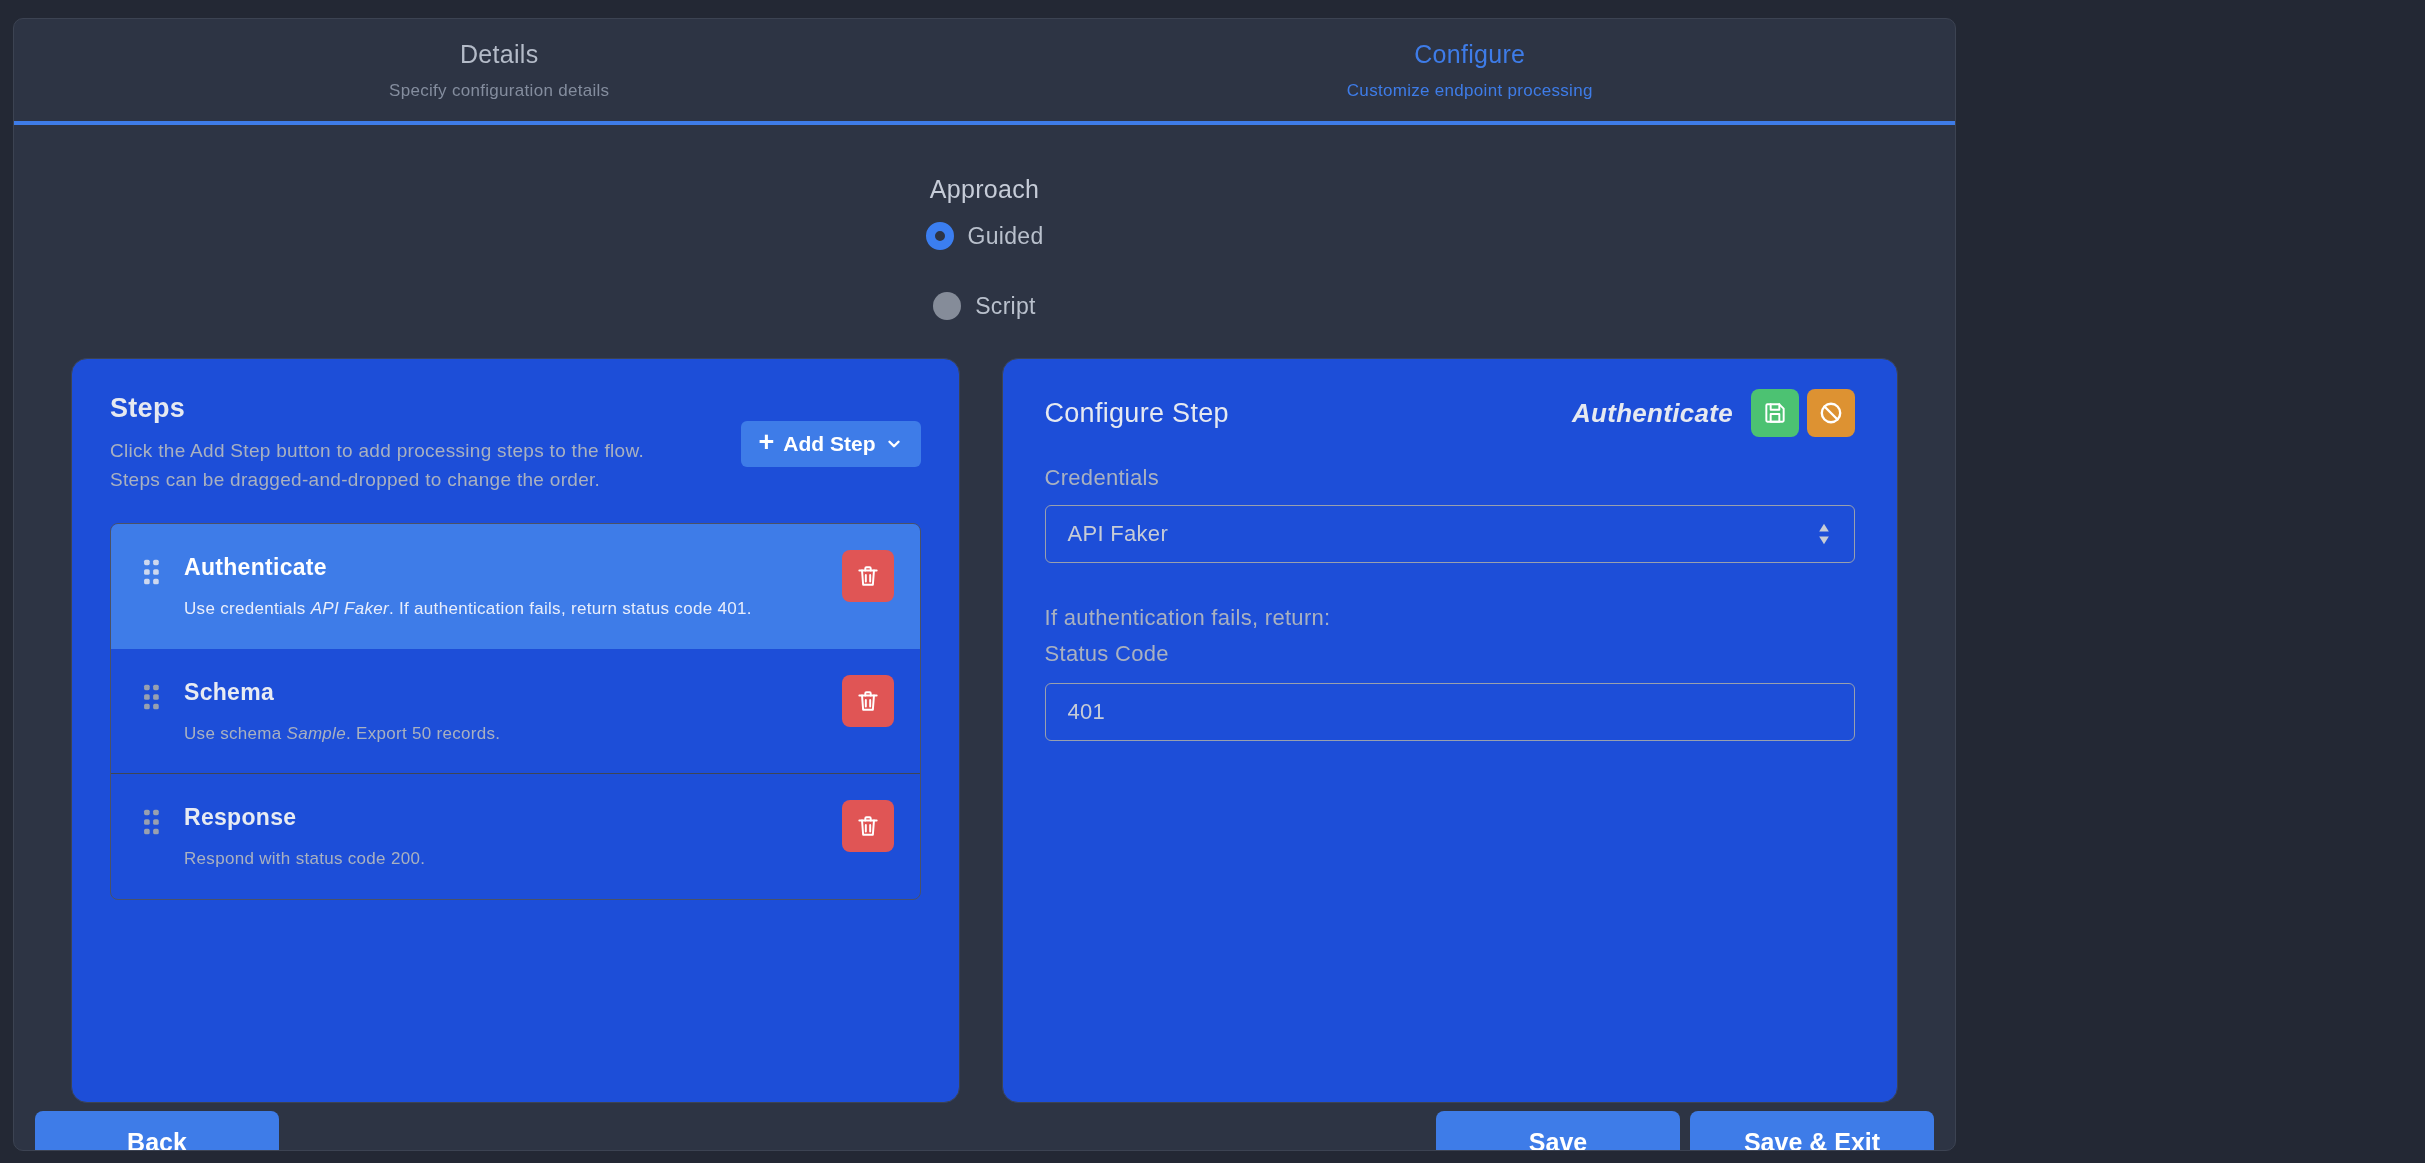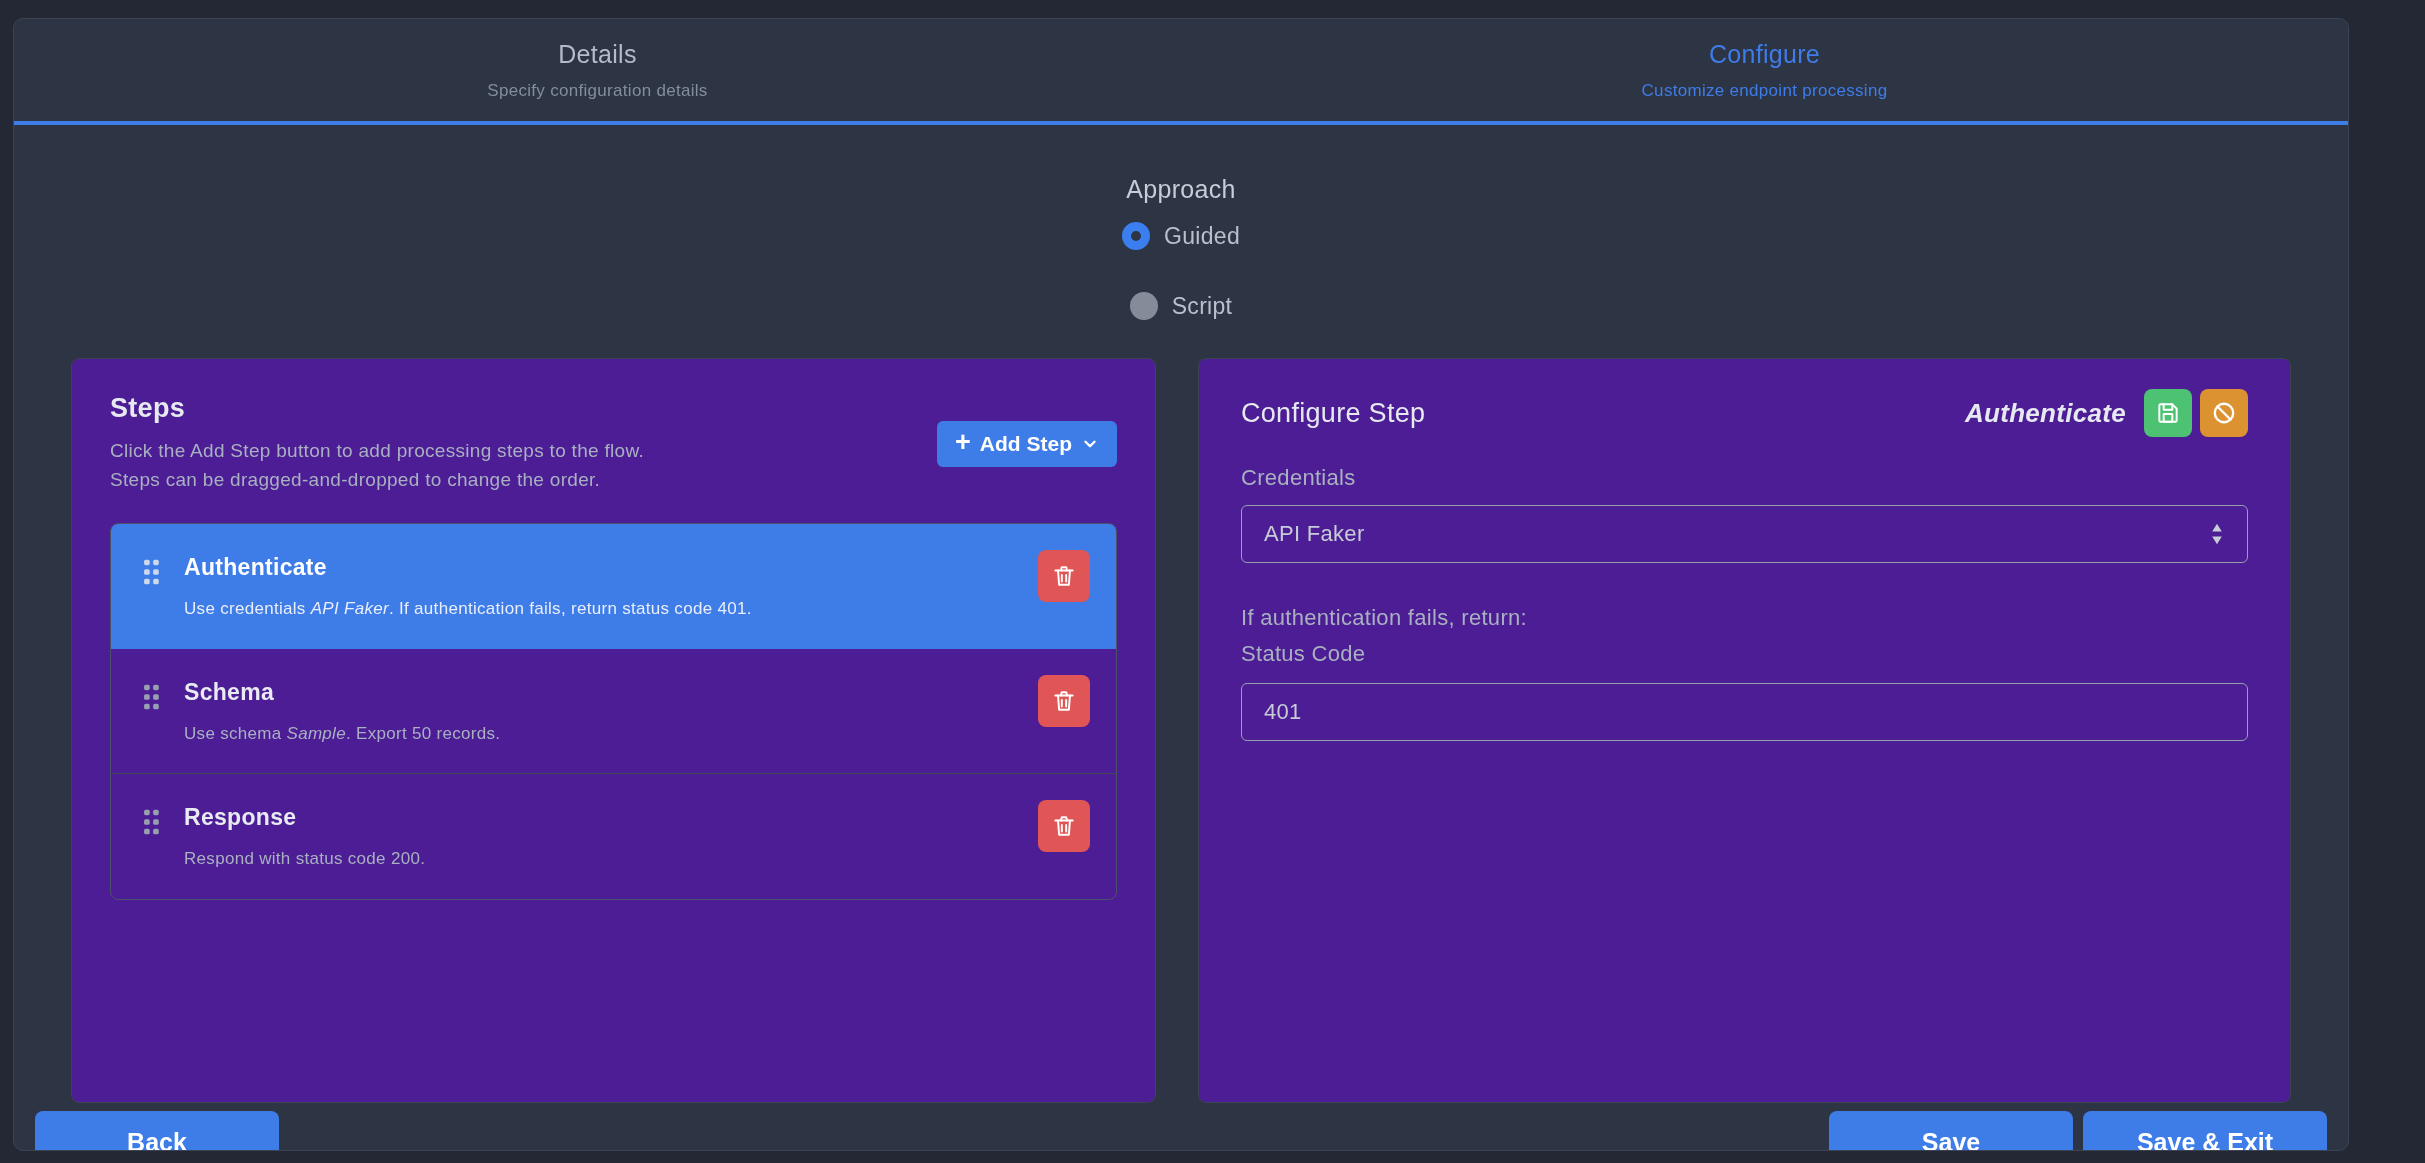--- a/index.html
+++ b/index.html
@@ -7,21 +7,21 @@
   body {
     background: #232834;
     font-family: "Liberation Sans", sans-serif;
     color: #a9b1c0;
     letter-spacing: 0.3px;
     overflow: hidden;
   }
   .card {
     position: absolute;
     left: 13px; top: 18px;
-    width: 2336px; height: 1133px;
+    width: 1943px; height: 1133px;
     background: #2d3444;
     border: 1px solid #3c4352;
     border-radius: 10px;
     overflow: hidden;
   }
   
   .tabs { display: flex; height: 102px; }
   .tab {
     flex: 1; display: flex; flex-direction: column;
     align-items: center; justify-content: center; gap: 12px;
@@ -42,23 +42,23 @@
   }
   .radio-circle.checked {
     background: #2d3444;
     border: 9px solid #3b7ef0;
   }
   
   .main { display: flex; gap: 42px; padding: 0 57px; margin-top: 38px; }
   .panel {
     flex: 1;
     height: 745px;
-    background: #4c1d95;
+    background: #1d4ed8;
     border: 1px solid #3c4352;
-    border-radius: 8px;
+    border-radius: 16px;
   }
   .steps-panel { padding: 34px 38px; }
   .steps-header { display: flex; align-items: flex-start; }
   .steps-head-text { flex: 1; }
   .panel-title { font-size: 27px; font-weight: bold; color: #e6e9f0; margin-bottom: 12px; }
   .panel-desc { font-size: 19px; line-height: 1.55; color: #a9b1c0; }
   .btn {
     border: none; cursor: pointer; color: #fff;
     background: #3e7ce8; border-radius: 6px;
     font-family: inherit; font-weight: bold;

